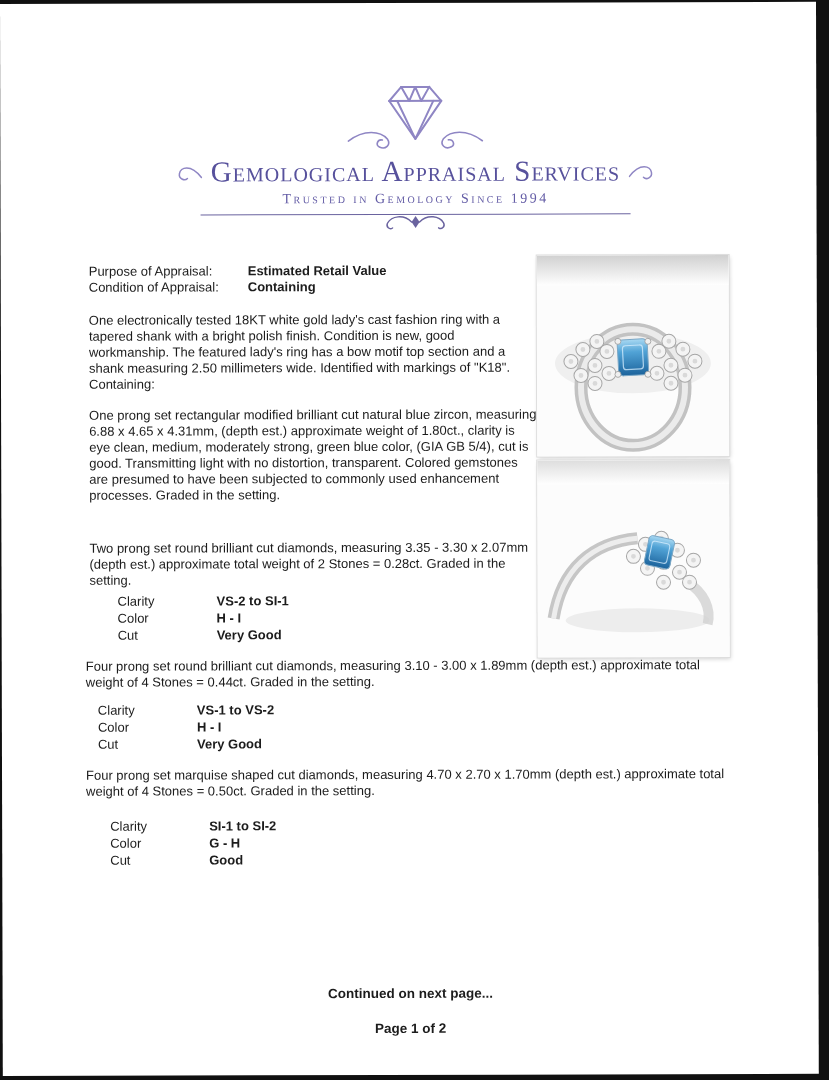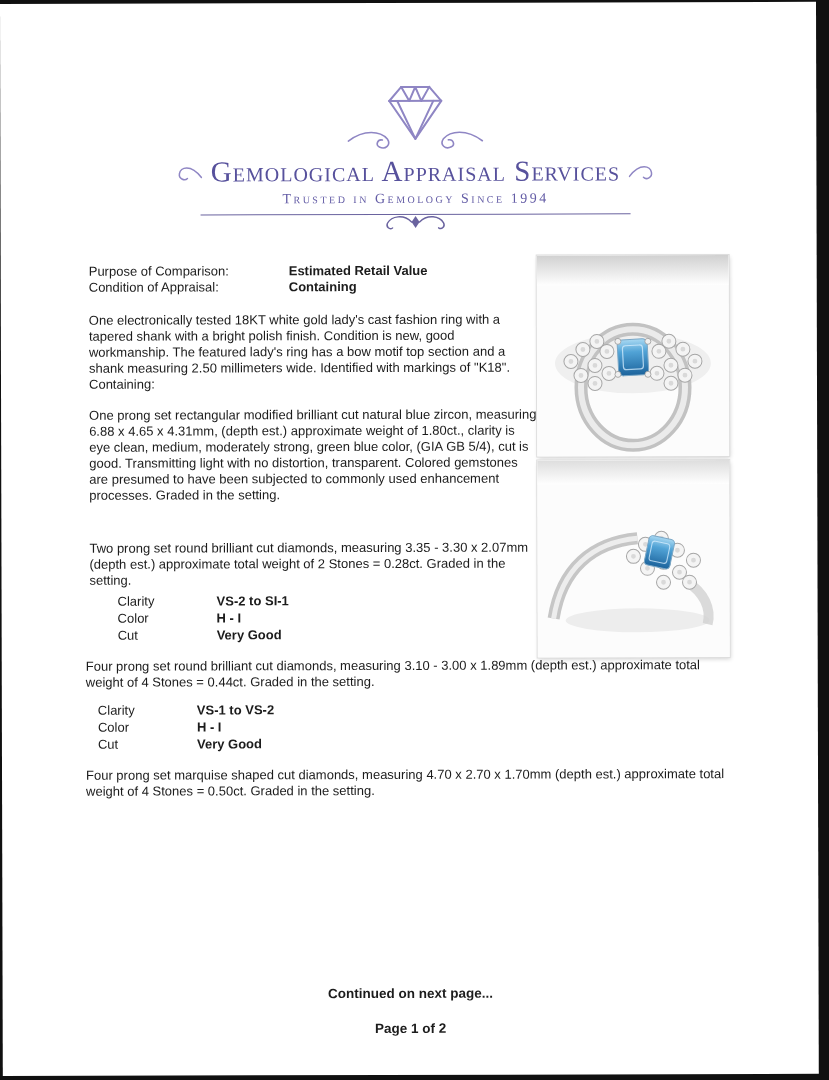--- a/index.html
+++ b/index.html
@@ -87,21 +87,20 @@
     top: 260px;
     font-size: 13px;
     line-height: 16px;
   }
   .meta-label {
     display: inline-block;
     width: 159px;
   }
   .meta-value {
     font-weight: 700;
-    margin-left: 41px;
   }
 
   
   .para {
     position: absolute;
     margin: 0;
     font-size: 13px;
     line-height: 16px;
   }
   .para-intro        { left: 88px; top: 309px; width: 448px; }
@@ -190,21 +189,21 @@
         <svg class="rule-ornament" width="64" height="22" viewBox="0 0 64 22" fill="none">
           <path d="M32,3 L36,9 L32,15 L28,9 Z" fill="#6a639f"></path>
           <path d="M28,9 C20,1 8,3 4,10 C2,14 6,17 9,15" stroke="#6a639f" stroke-width="1.4" fill="none" stroke-linecap="round"></path>
           <path d="M36,9 C44,1 56,3 60,10 C62,14 58,17 55,15" stroke="#6a639f" stroke-width="1.4" fill="none" stroke-linecap="round"></path>
         </svg>
       </div>
     </header>
 
     <section class="meta">
       <div class="meta-row">
-        <span class="meta-label">Purpose of Comparison:</span><span class="meta-value">Estimated Retail Value</span>
+        <span class="meta-label">Purpose of Appraisal:</span><span class="meta-value">Estimated Retail Value</span>
       </div>
       <div class="meta-row">
         <span class="meta-label">Condition of Appraisal:</span><span class="meta-value">Containing</span>
       </div>
     </section>
 
     <p class="para para-intro">One electronically tested 18KT white gold lady's cast fashion ring with a tapered shank with a bright polish finish. Condition is new, good workmanship. The featured lady's ring has a bow motif top section and a shank measuring 2.50 millimeters wide. Identified with markings of "K18".  Containing:</p>
 
     <p class="para para-zircon">One prong set rectangular modified brilliant cut natural blue zircon, measuring 6.88 x 4.65 x 4.31mm, (depth est.) approximate weight of 1.80ct., clarity is eye clean, medium, moderately strong, green blue color, (GIA GB 5/4), cut is good. Transmitting light with no distortion, transparent. Colored gemstones are presumed to have been subjected to commonly used enhancement processes. Graded in the setting.</p>
 
@@ -231,20 +230,31 @@
       <div class="grade-row">
         <span class="g-label">Color</span><span class="g-value">H - I</span>
       </div>
       <div class="grade-row">
         <span class="g-label">Cut</span><span class="g-value">Very Good</span>
       </div>
     </div>
 
     <p class="para para-four-marquise">Four prong set marquise shaped cut diamonds, measuring 4.70 x 2.70 x 1.70mm (depth est.) approximate total weight of 4 Stones = 0.50ct. Graded in the setting.</p>
 
+    <div class="grade-table grade-table-3">
+      <div class="grade-row">
+        <span class="g-label">Clarity</span><span class="g-value">SI-1 to SI-2</span>
+      </div>
+      <div class="grade-row">
+        <span class="g-label">Color</span><span class="g-value">G - H</span>
+      </div>
+      <div class="grade-row">
+        <span class="g-label">Cut</span><span class="g-value">Good</span>
+      </div>
+    </div>
 
     <figure class="photo photo-1">
       <svg width="192" height="201" viewBox="0 0 192 201">
         <defs>
           <linearGradient id="g-photo-top1" x1="0" y1="0" x2="0" y2="1">
             <stop offset="0" stop-color="#c9c9c9"></stop>
               <stop offset="1" stop-color="#ffffff"></stop>
           </linearGradient>
           <linearGradient id="g-blue1" x1="0" y1="0" x2="0" y2="1">
             <stop offset="0" stop-color="#a8d8f2"></stop>

